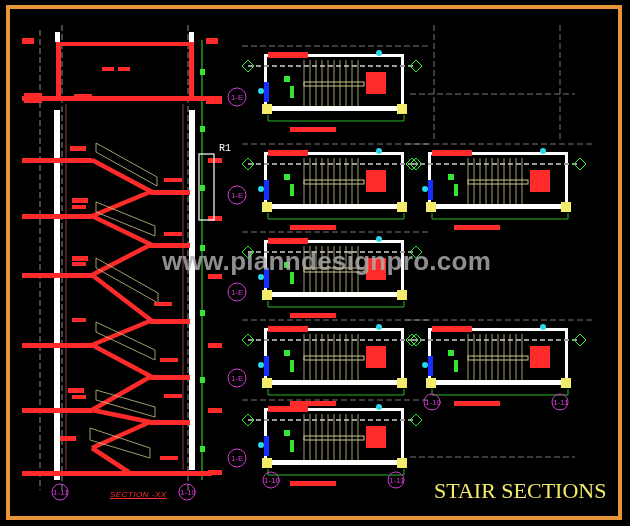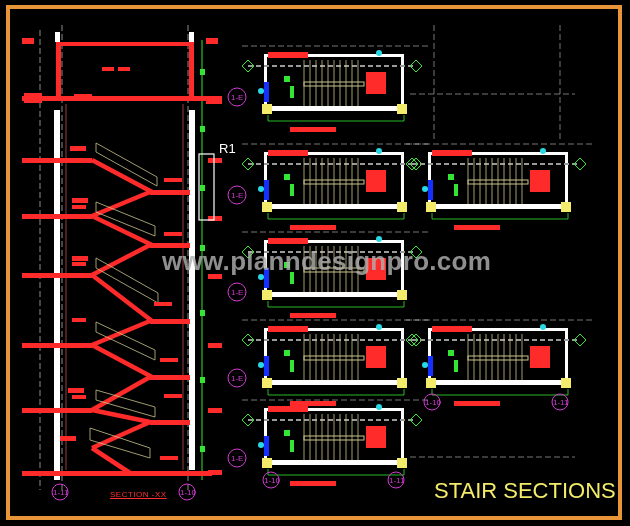--- a/index.html
+++ b/index.html
@@ -1,22 +1,22 @@
 <!DOCTYPE html>
 <html><head>
 <meta charset="utf-8">
 <style>
   html,body{margin:0;padding:0;background:#000;}
   body{width:630px;height:526px;overflow:hidden;position:relative;font-family:"Liberation Sans",sans-serif;}
   #canvas{position:absolute;left:0;top:0;width:630px;height:526px;}
-  .title{position:absolute;left:434px;top:478px;color:#f2ec6a;font-family:Liberation Sans, sans-serif;font-size:22px;letter-spacing:0px;line-height:26px;}
+  .title{position:absolute;left:434px;top:478px;color:#f2ec6a;font-family:Liberation Serif, serif;font-size:22px;letter-spacing:0px;line-height:26px;}
   .watermark{position:absolute;left:162px;top:248px;color:rgba(175,175,175,0.82);font-family:"Liberation Sans",sans-serif;font-weight:bold;font-size:26px;letter-spacing:0.3px;line-height:26px;}
-  .sec-label{position:absolute;left:110px;top:490px;color:#ff3030;font-size:8px;letter-spacing:0.5px;text-decoration:underline;line-height:10px;}
+  .sec-label{position:absolute;left:110px;top:490px;color:#ff3030;font-size:8px;letter-spacing:0.5px;text-decoration:underline;line-height:10px;font-style:italic;}
   .bubble-text{font-family:"Liberation Sans",sans-serif;font-size:8px;fill:#d23cd2;}
-  .r1{position:absolute;left:219px;top:144px;color:#fff;font-size:13px;line-height:10px;}
+  .r1{position:absolute;left:219px;top:144px;color:#fff;font-size:10px;line-height:10px;font-family:Liberation Mono, monospace;}
 </style>
 </head>
 <body>
 
 <svg id="canvas" width="630" height="526" viewBox="0 0 630 526" xmlns="http://www.w3.org/2000/svg">
 
   <rect x="8" y="7" width="612" height="511" fill="none" stroke="#e8953a" stroke-width="4"></rect>
 
   <g>
 

